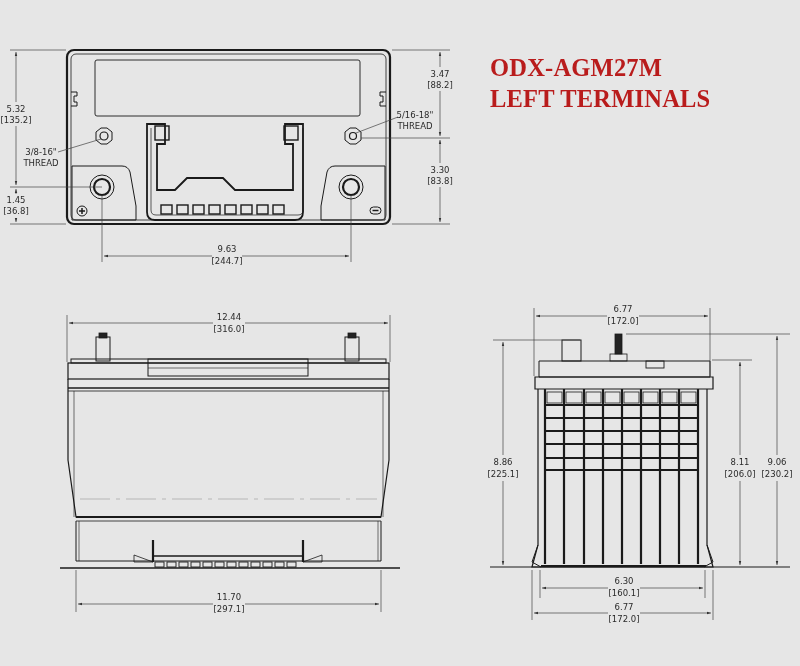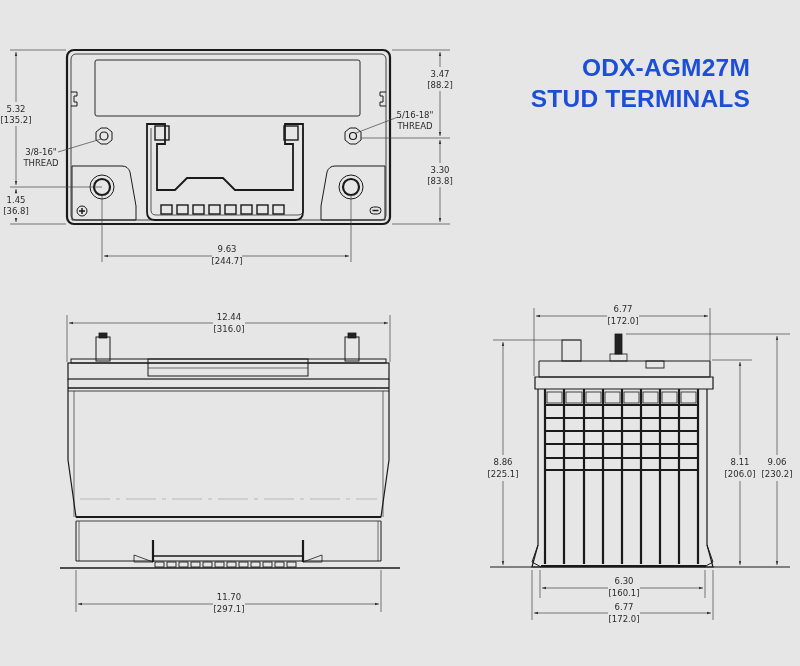--- a/index.html
+++ b/index.html
@@ -6,24 +6,24 @@
   body {
     width: 800px; height: 666px; overflow: hidden;
     background: #e6e6e6;
     font-family: "DejaVu Sans", sans-serif;
     position: relative;
   }
   #drawing { position: absolute; left: 0; top: 0; }
   .dim { font-family: "DejaVu Sans", sans-serif; font-size: 8.5px; fill: #2a2a2a; }
   .title-block {
     position: absolute; left: 490px; top: 52px; width: 260px;
-    text-align: right;
-    font-family: Liberation Sans, sans-serif;
+    text-align: left;
+    font-family: Liberation Serif, serif;
     font-weight: bold; font-size: 24.5px; line-height: 31px;
-    color: #1d4ed8;
+    color: #b91c1c;
     letter-spacing: 0.2px;
   }
   .title-line { display: block; white-space: nowrap; }
 </style>
 </head>
 <body>
 
 <svg id="drawing" width="800" height="666" viewBox="0 0 800 666" xmlns="http://www.w3.org/2000/svg">
   <defs>
     <marker id="arr" viewBox="0 0 10 10" refX="10" refY="5" markerWidth="6" markerHeight="6" orient="auto-start-reverse">
@@ -267,14 +267,14 @@
     <text class="dim" x="624" y="584" text-anchor="middle">6.30</text>
     <text class="dim" x="624" y="596" text-anchor="middle">[160.1]</text>
     <rect x="608" y="601" width="32" height="26" fill="#e6e6e6"></rect>
     <text class="dim" x="624" y="610" text-anchor="middle">6.77</text>
     <text class="dim" x="624" y="622" text-anchor="middle">[172.0]</text>
   </g>
 </svg>
 
 <div class="title-block">
   <span class="title-line">ODX-AGM27M</span>
-  <span class="title-line">STUD TERMINALS</span>
+  <span class="title-line">LEFT TERMINALS</span>
 </div>
 
 </body></html>

